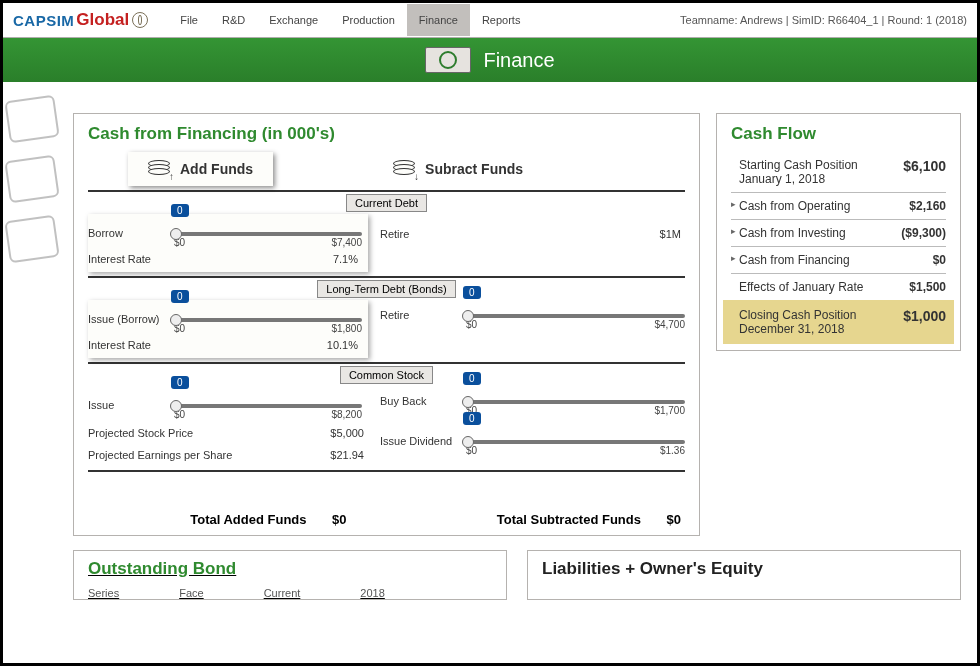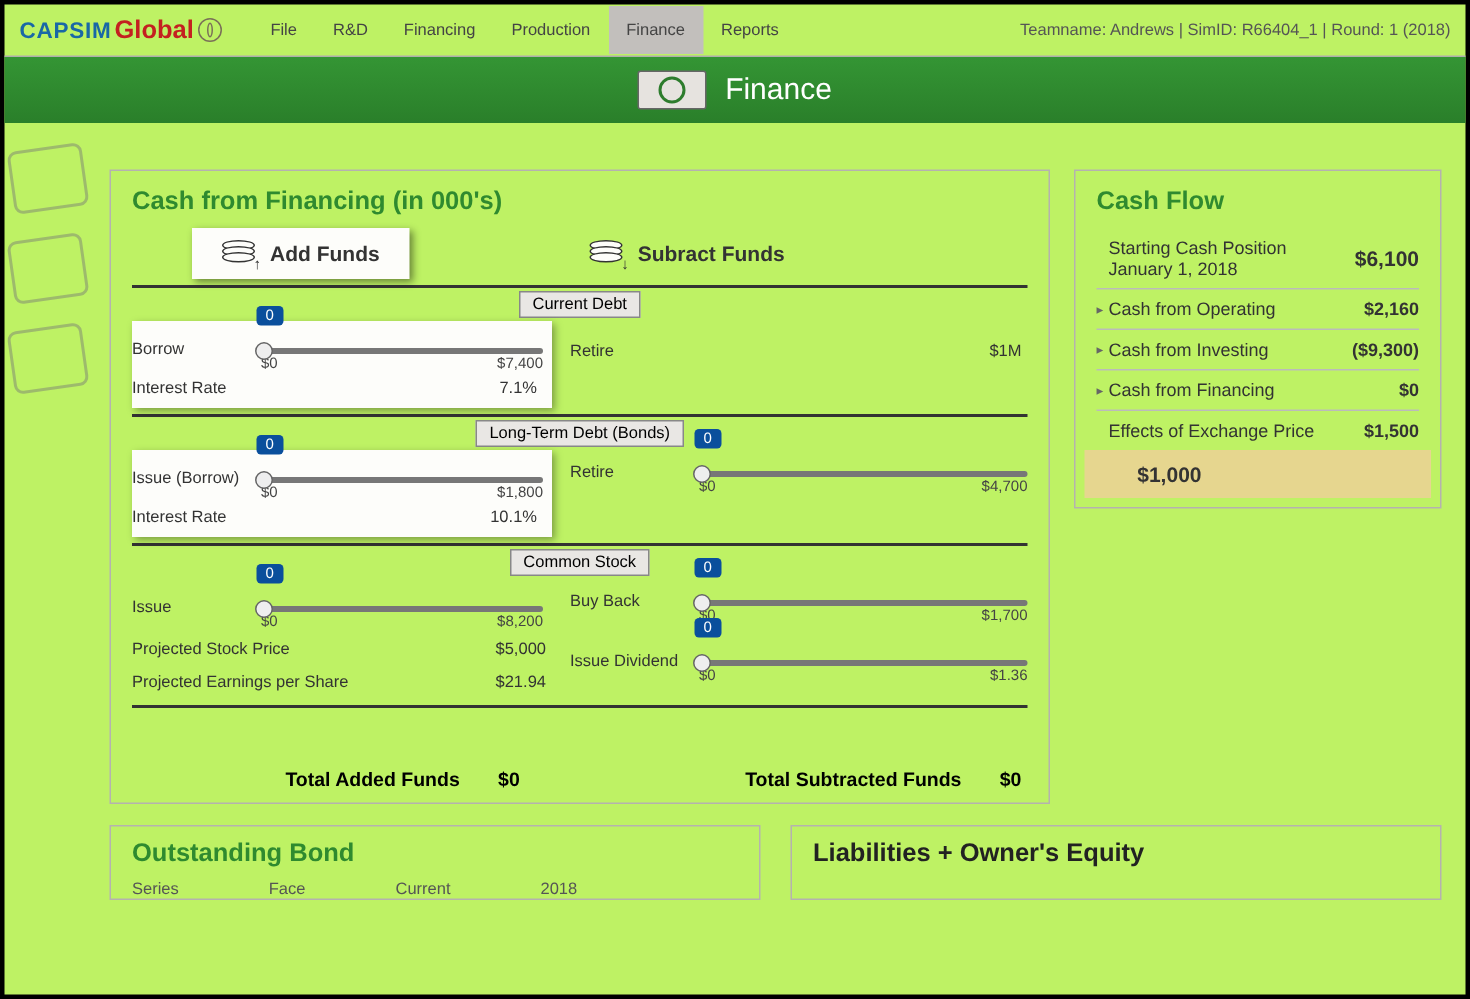--- a/index.html
+++ b/index.html
@@ -1,17 +1,17 @@
 <!DOCTYPE html>
 <html><head>
 <meta charset="utf-8">
 <style>
   * { box-sizing: border-box; margin: 0; padding: 0; font-family: Arial, Helvetica, sans-serif; }
   html, body { width: 980px; height: 666px; background: #000; overflow: hidden; }
-  .frame { position: absolute; inset: 3px; background: #bef264; }
+  .frame { position: absolute; inset: 3px; background: #ffffff; }
   
   .topbar { display: flex; align-items: center; height: 35px; border-bottom: 1px solid #b0aeac; padding: 0 10px; font-size: 11px; color: #333; }
   .logo { display: flex; align-items: center; font-weight: bold; margin-right: 20px; }
   .logo-capsim { color: #1968a6; font-size: 15px; letter-spacing: 0.5px; }
   .logo-global { color: #c42020; font-size: 17px; margin-left: 2px; }
   .logo-globe { width: 16px; height: 16px; border: 1.5px solid #7a7058; border-radius: 50%; margin-left: 3px; position: relative; }
   .logo-globe::before { content:""; position:absolute; inset:2px 5px; border:1px solid #7a7058; border-radius:50%; }
   .menu { display: flex; }
   .menu-item { padding: 10px 12px; cursor: pointer; color: #444; }
   .menu-item.active { background: #c2bfbc; }
@@ -55,49 +55,49 @@
   .track { height:4px; background:#777; border-radius:2px; }
   .thumb { position:absolute; top:-4px; left:-4px; width:12px; height:12px; background:#eee; border:1px solid #666; border-radius:50%; }
   .minmax { display:flex; justify-content:space-between; font-size:10px; color:#444; margin-top:1px; }
   .slider-block { flex:1; position:relative; padding-top:14px; }
   
   .totals { display:flex; font-size:13px; font-weight:bold; padding:8px 4px 2px;margin-top:32px; }
   .totals .lab { margin-left:auto; }
   .totals .val { width:40px; text-align:right; }
   .totals-gap { width:52px; }
   
-  .cfrow { display:flex; align-items:center; font-size:12px; color:#333; padding:6px 0; }
+  .cfrow { display:flex; align-items:flex-start; font-size:12px; color:#333; padding:6px 0; }
   .cfrow .tick { width:8px; color:#666; font-size:9px; }
   .cfrow .t { flex:1; }
   .cfrow .v { font-weight:bold; width:62px; text-align:right; }
   .cfrow.big .v { font-size:14px; }
   .cfrow.hl { background:#e6d68f; margin:0 -8px; padding:8px 8px; }
   .sep { border-top:1px solid #bbb; }
   
   .bottom { display:flex; gap:20px; margin-top:14px; }
   .bpanel { border:1px solid #b5b2af; padding:8px 14px 0; }
-  .bpanel.ob { flex:1; }
+  .bpanel.ob { flex:1;text-decoration:underline; }
   .bpanel.le { flex:1; }
   .bhdr { font-size:11px; color:#555; display:flex; gap:60px; margin-top:6px; }
 </style>
 </head>
 <body>
 
 <div class="frame">
 
   <div class="topbar">
     <div class="logo">
       <span class="logo-capsim">CAPSIM</span>
       <span class="logo-global">Global</span>
       <span class="logo-globe"></span>
     </div>
     <div class="menu">
       <div class="menu-item">File</div>
       <div class="menu-item">R&amp;D</div>
-      <div class="menu-item">Financing</div>
+      <div class="menu-item">Exchange</div>
       <div class="menu-item">Production</div>
       <div class="menu-item active">Finance</div>
       <div class="menu-item">Reports</div>
     </div>
     <div class="top-right">Teamname: Andrews  |  SimID: R66404_1  |  Round: 1 (2018)</div>
   </div>
 
   <div class="banner">
     <span class="banner-cash"></span>
     <span>Finance</span>
@@ -303,25 +303,26 @@
               <span class="t">Cash from Investing</span>
               <span class="v">($9,300)</span>
             </div>
             <div class="cfrow sep">
               <span class="tick">▸</span>
               <span class="t">Cash from Financing</span>
               <span class="v">$0</span>
             </div>
             <div class="cfrow sep">
               <span class="tick"></span>
-              <span class="t">Effects of Exchange Price</span>
+              <span class="t">Effects of January Rate</span>
               <span class="v">$1,500</span>
             </div>
             <div class="cfrow hl big">
               <span class="tick"></span>
+              <span class="t">Closing Cash Position December 31, 2018</span>
               <span class="v">$1,000</span>
             </div>
           </div>
       </div>
     </div>
 
     <div class="bottom">
       <div class="bpanel ob">
         <div class="panel-title">Outstanding Bond</div>
         <div class="bhdr">

